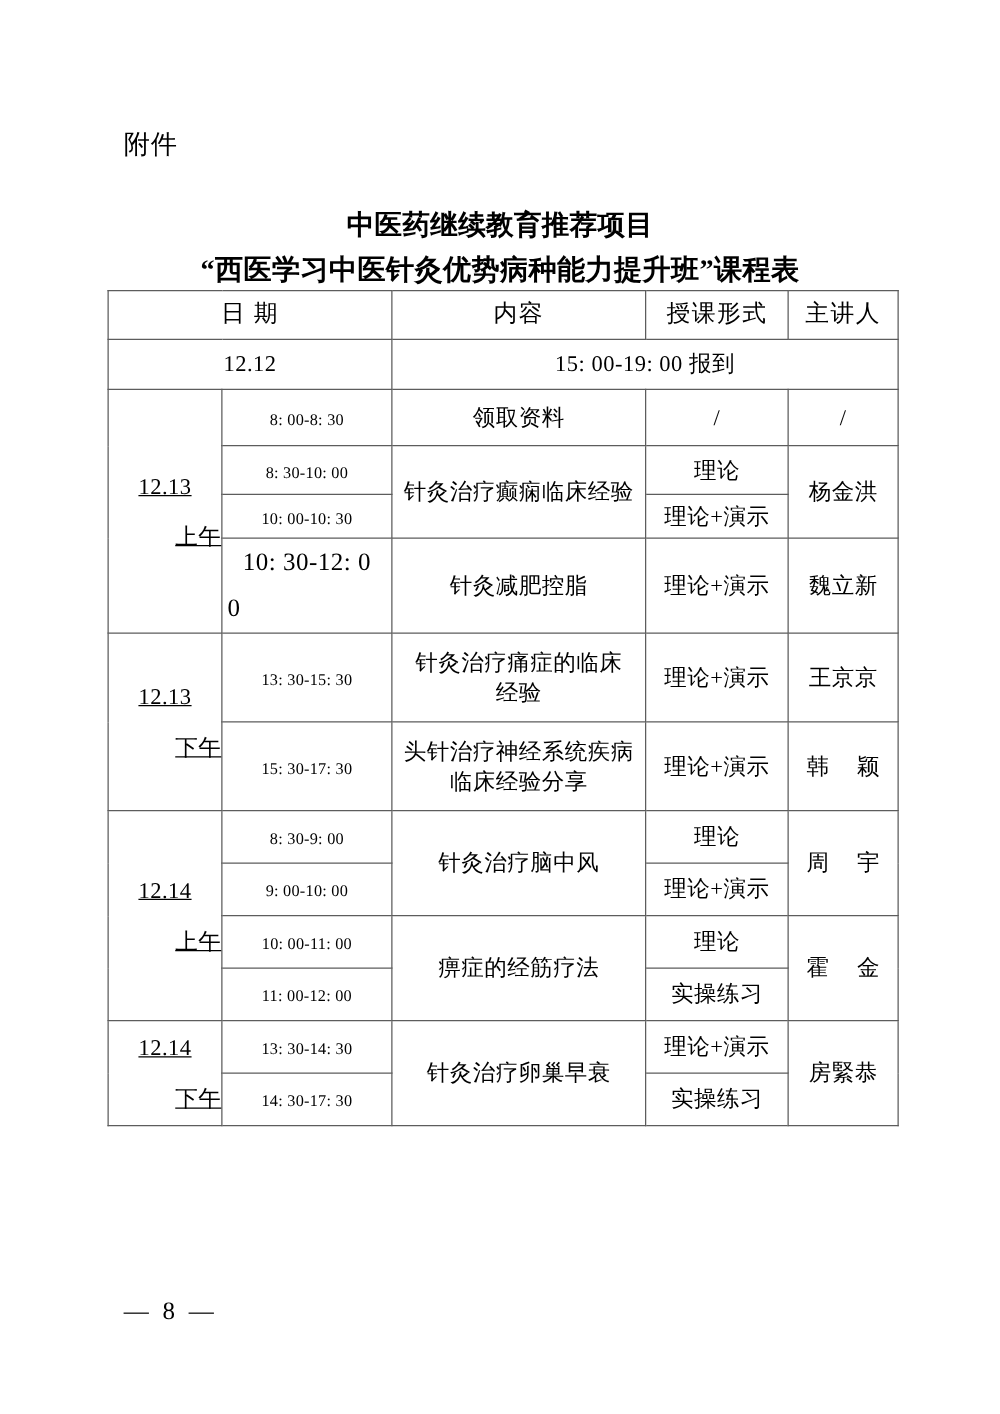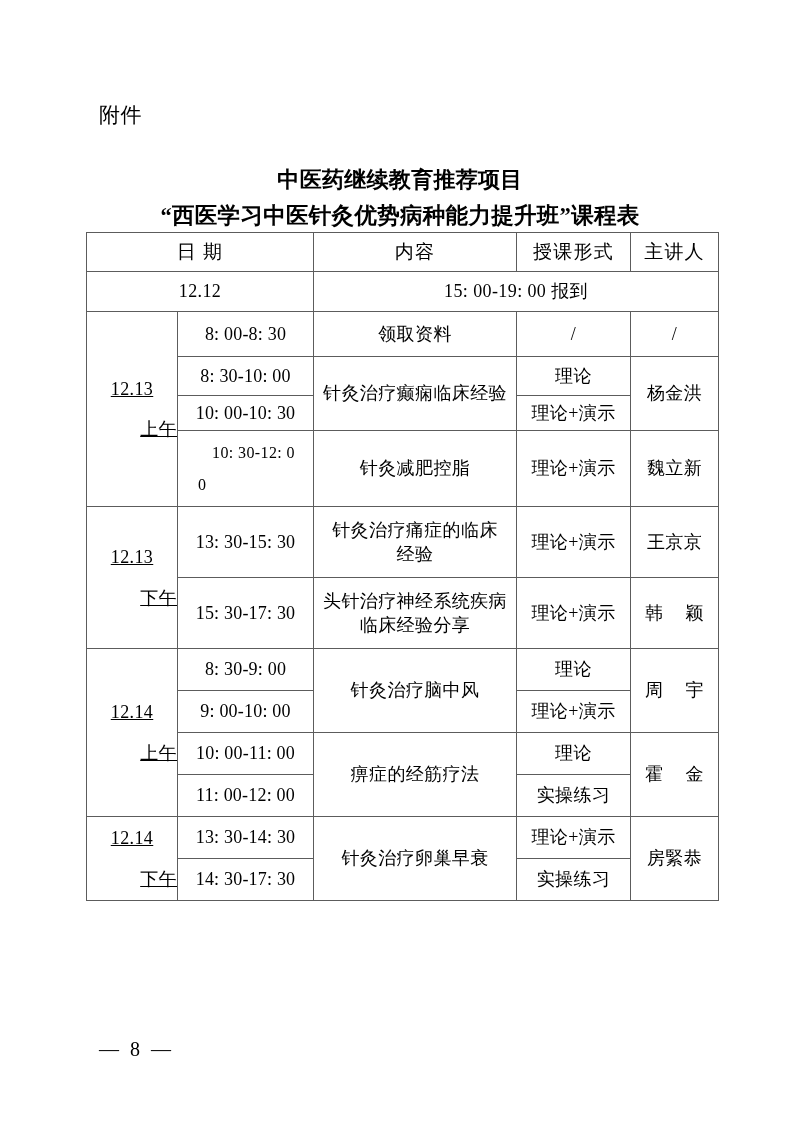--- a/index.html
+++ b/index.html
@@ -92,27 +92,26 @@
   .spread > i {
     font-style: normal;
     display: inline-block;
   }
   .spread > i + i { margin-left: 22px; }
 
   .date-cell { font-size: 18px; }
   .date-cell .d-line { display: block; text-decoration: underline; }
   .date-cell .d-line + .d-line { margin-top: 16px; text-align: right; }
 
-  .time-txt { font-size: 18px; letter-spacing: 0.2px; }
+  .time-txt { font-size: 13px; letter-spacing: 0.2px; }
   
   .time-wrap {
     display: block;
     text-align: center;
-    font-size: 16px;
-    margin-left: 16px;
+    font-size: 20px;
   }
   .time-wrap .ln2 {
     display: block;
     text-align: left;
     padding-left: 4px;
     margin-top: 10px;
   }
 
   .content-txt { font-size: 18px; padding: 4px 8px; display: block; }
   .form-txt { font-size: 18px; }

